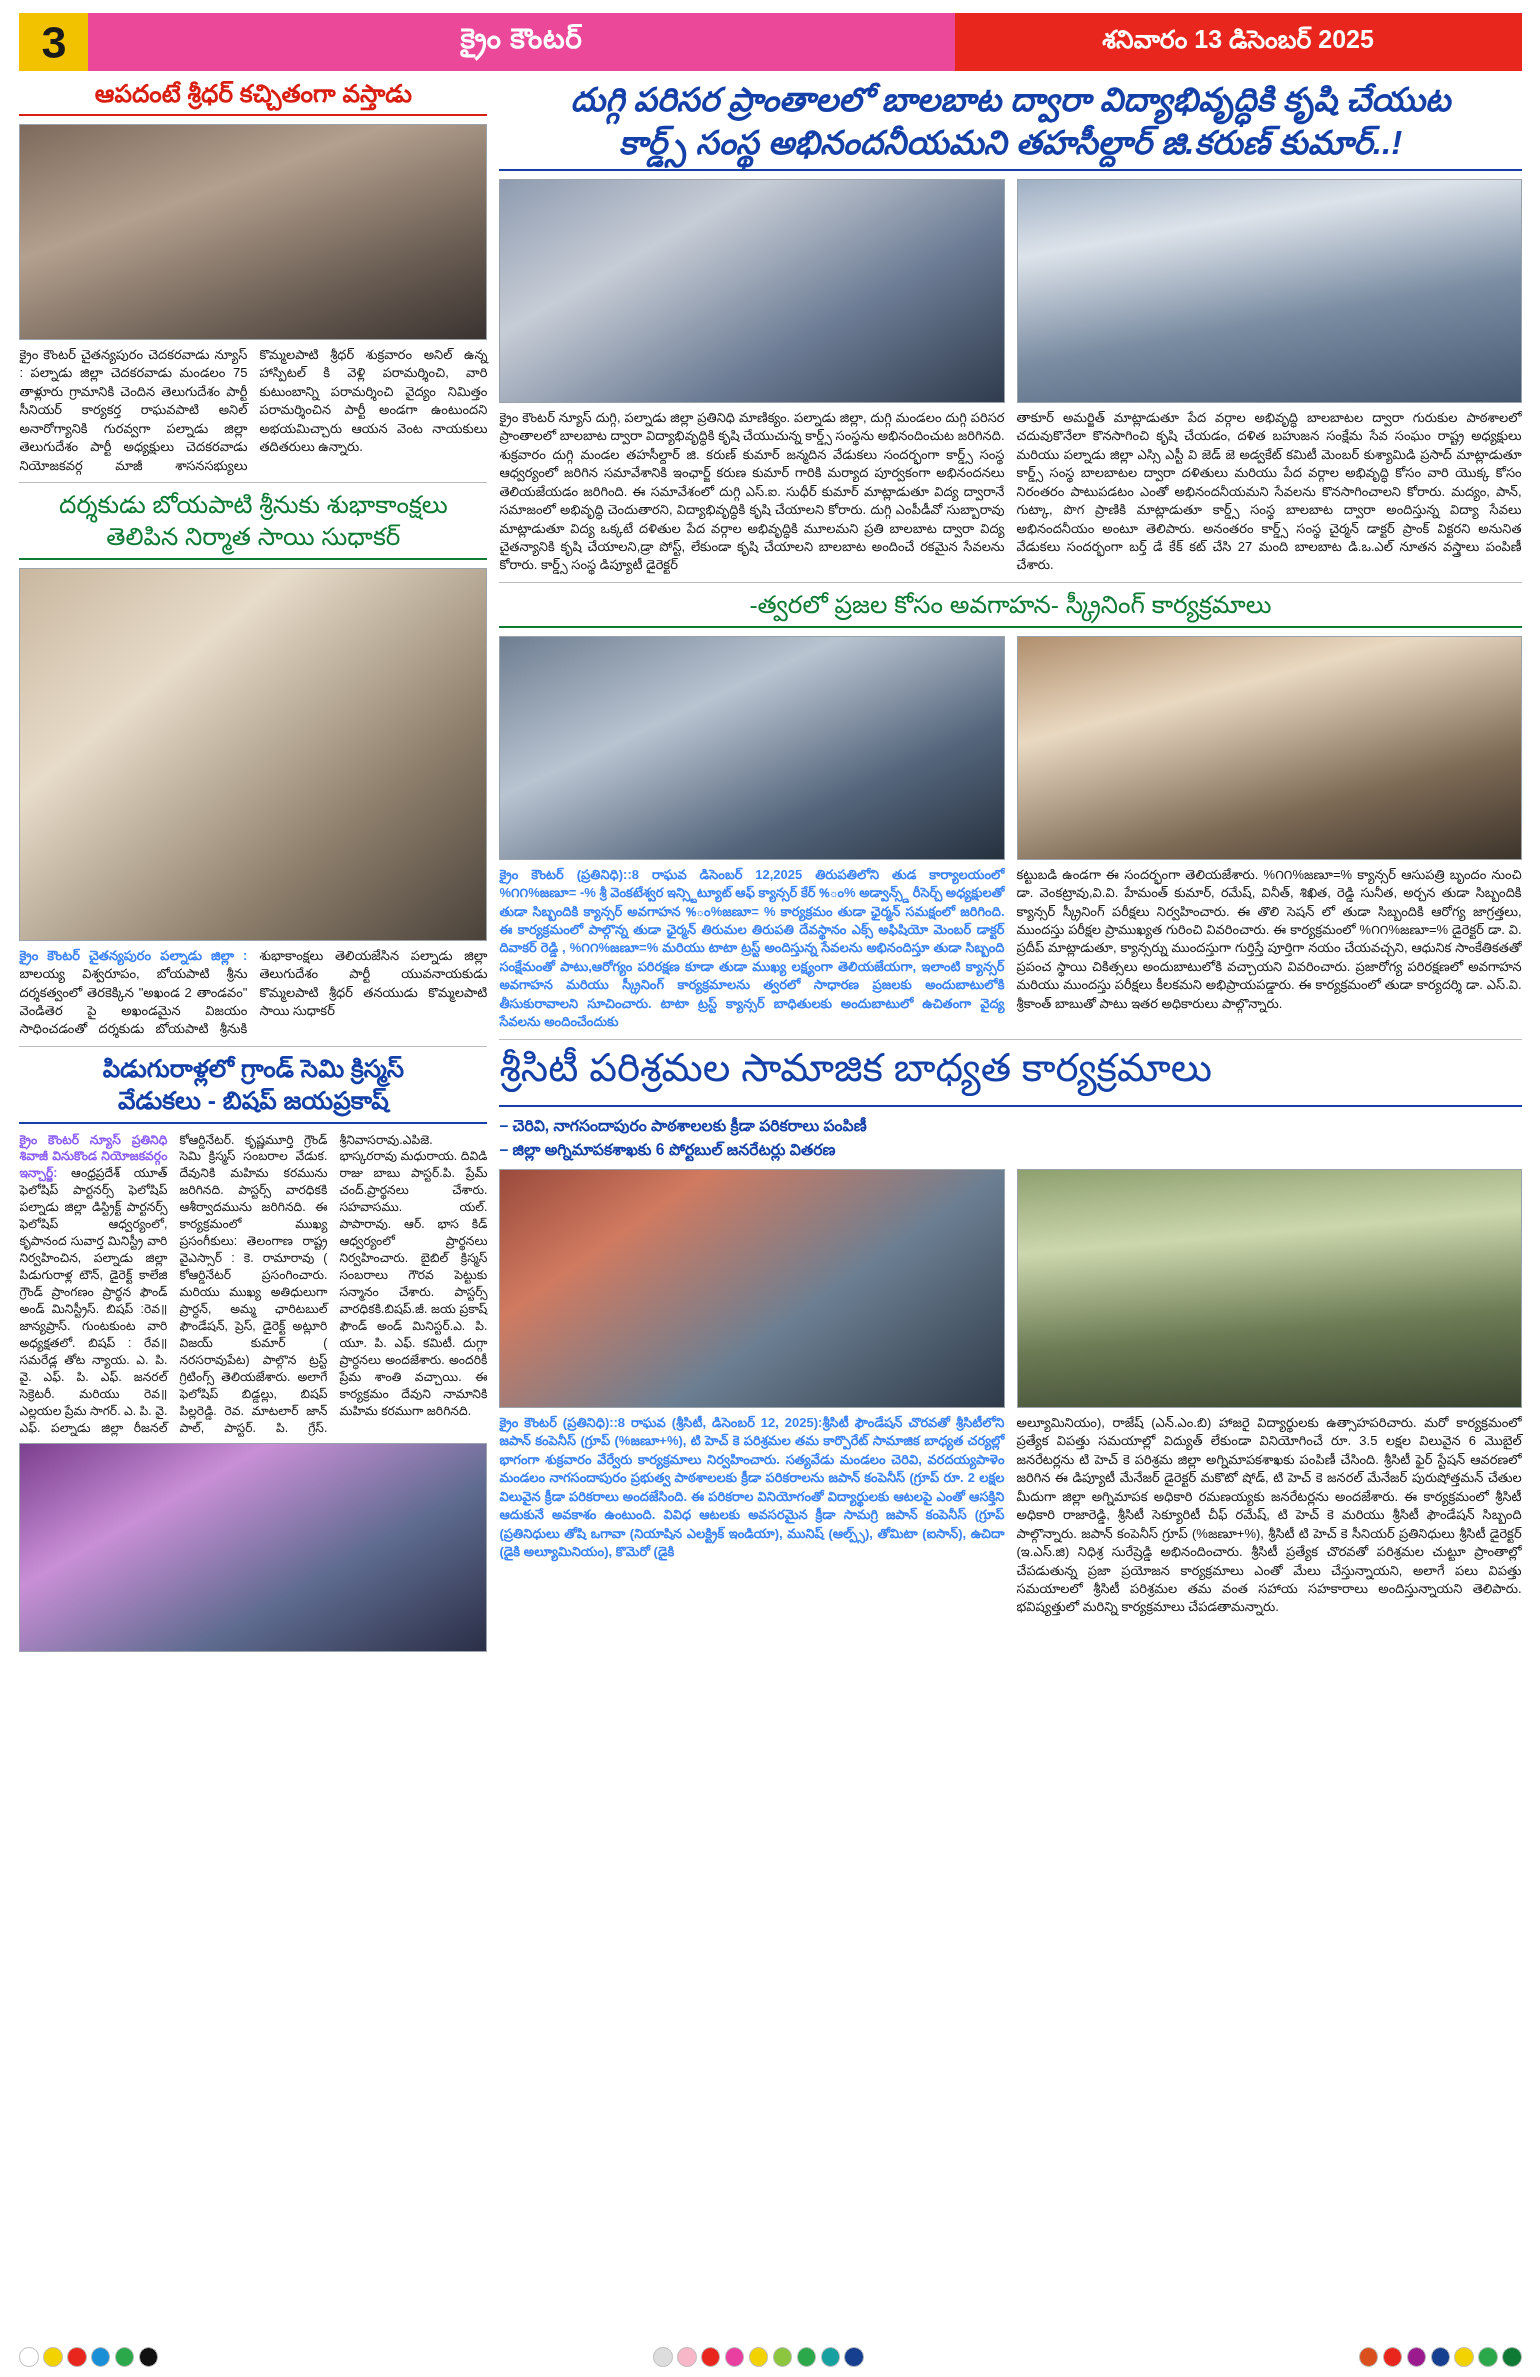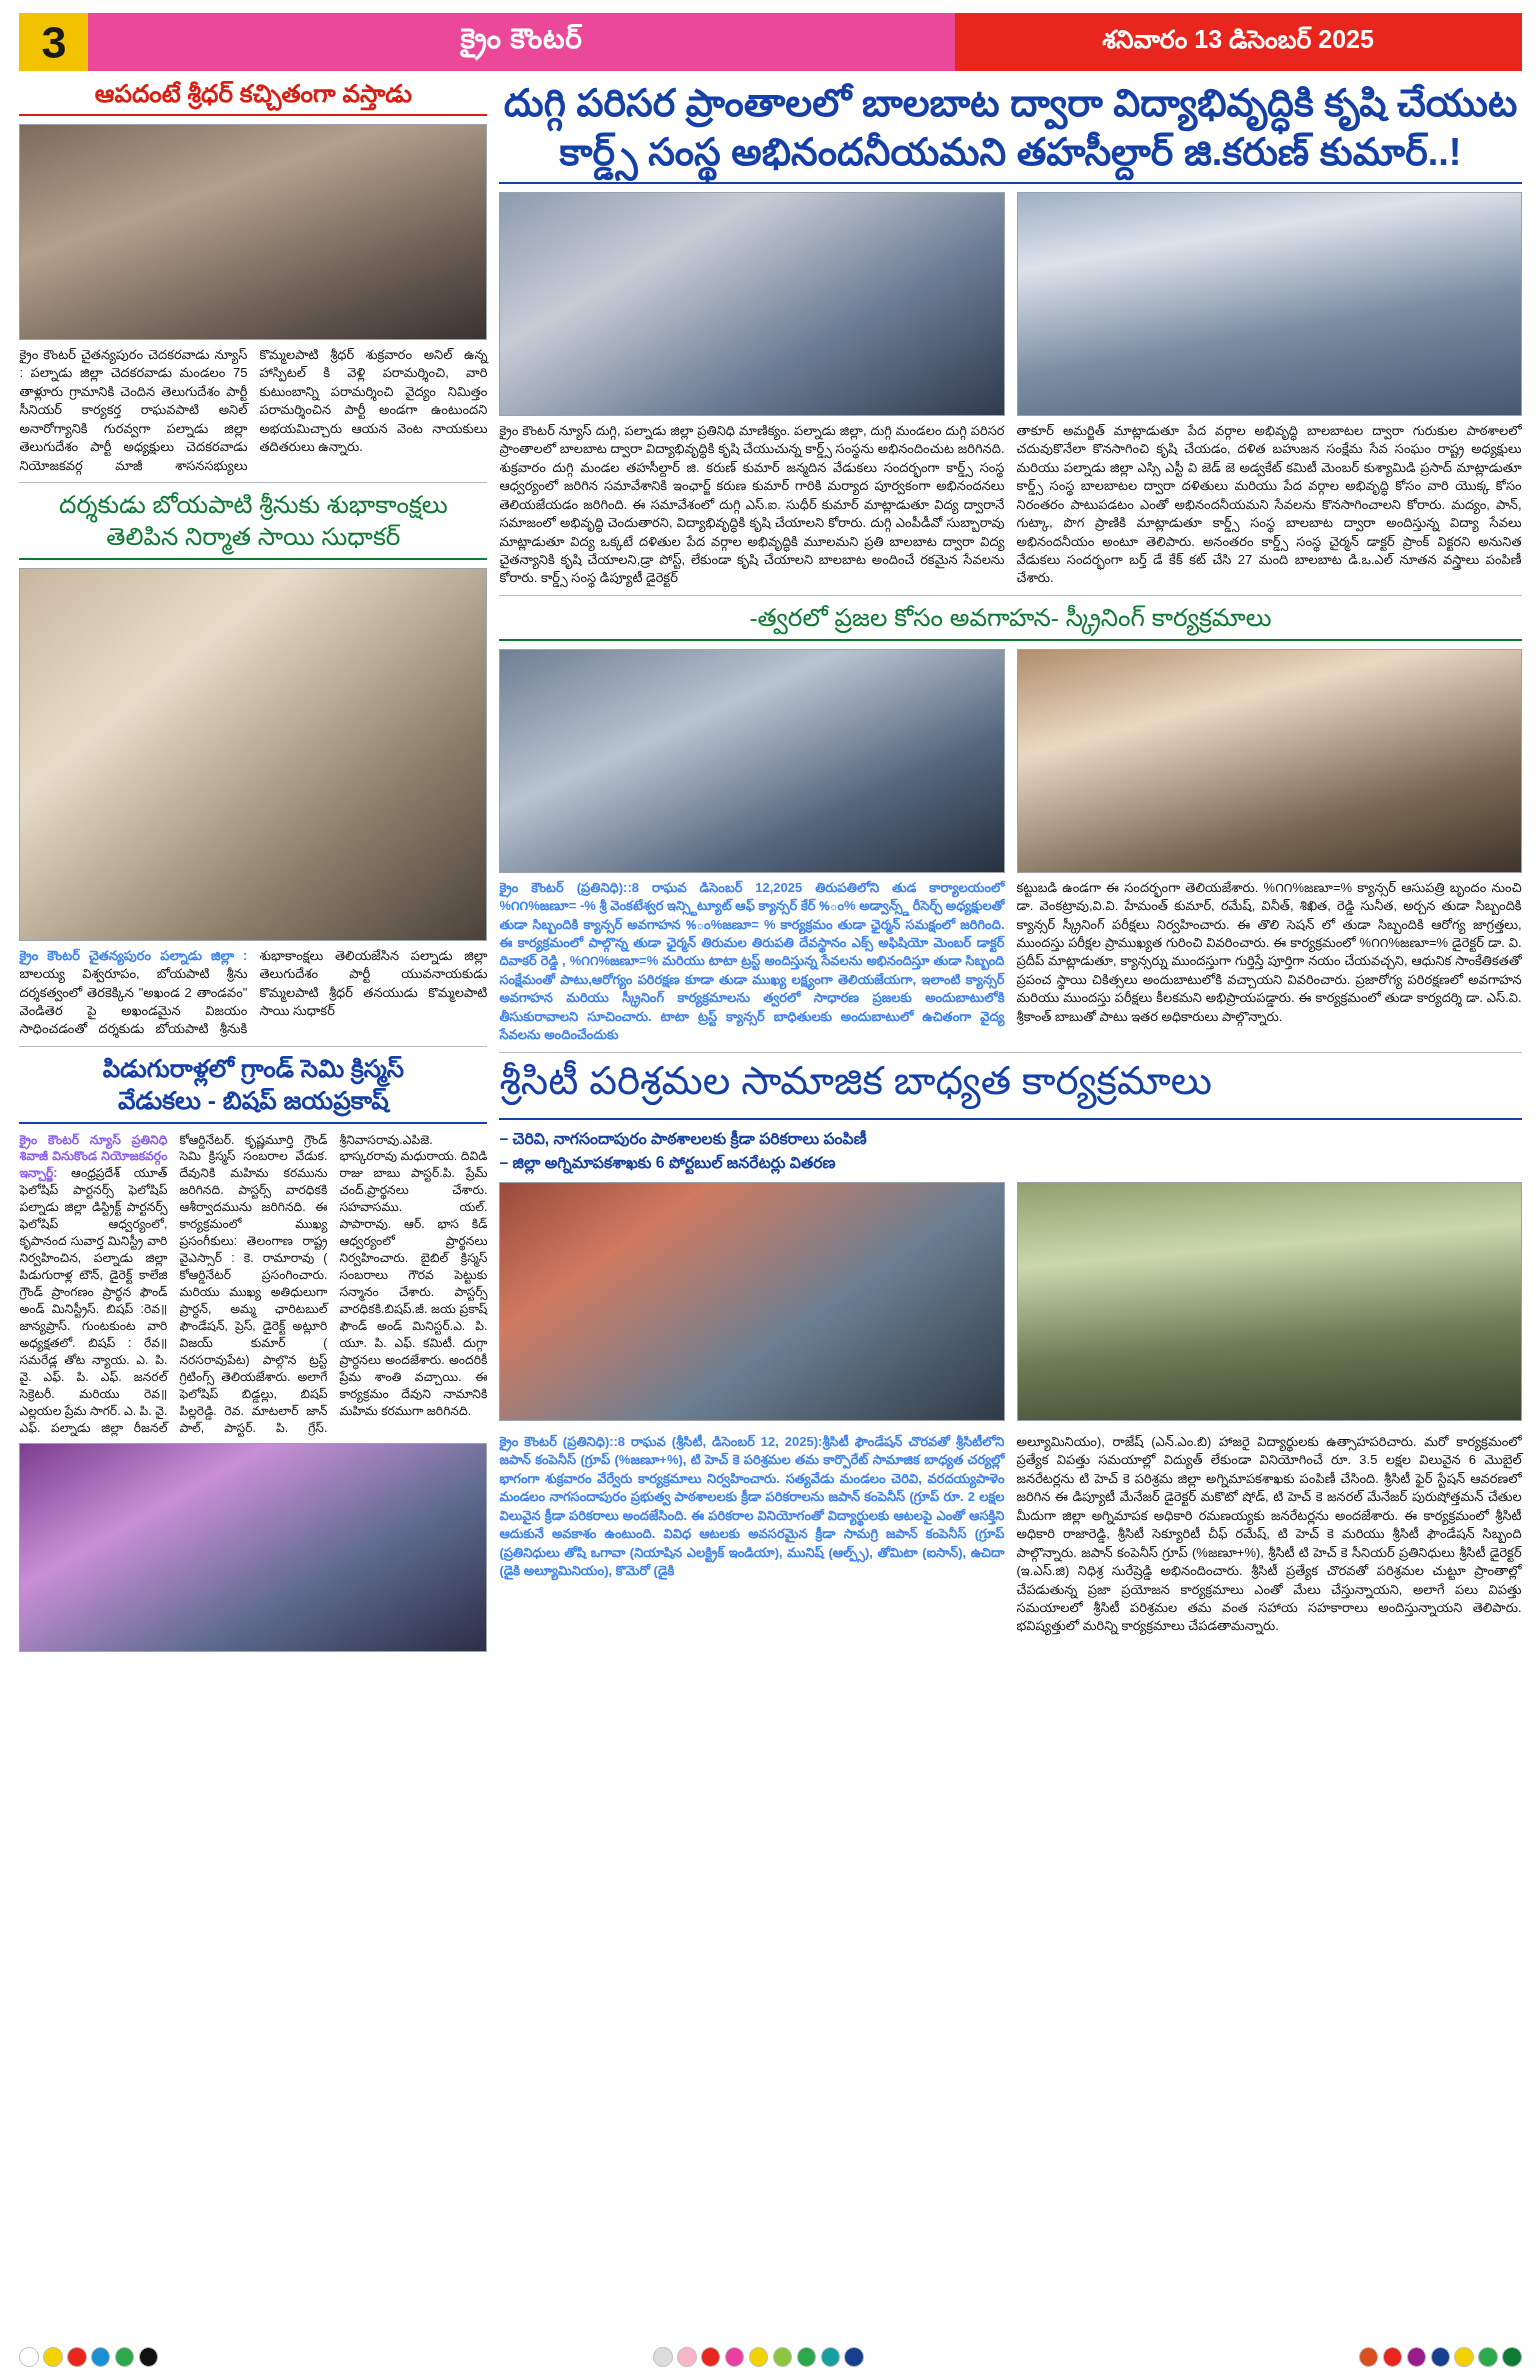--- a/index.html
+++ b/index.html
@@ -82,21 +82,21 @@
     text-align: center;
     line-height: 1.3;
   }
   .hl-blue {
     color: #1440a8;
     font-weight: bold;
     text-align: center;
     line-height: 1.3;
   }
   .hl-32 { font-size: 24.6px; }
-  .hl-40 { font-size: 38px; }
+  .hl-40 { font-size: 33px; font-style: italic; }
   .hl-46 { font-size: 39px; }
 
   .rule-red { height: 2.2px; background:#d81f12; margin: 4.5px 0 7.5px 0; }
   .rule-blue { height: 2.2px; background:#1440a8; margin: 4.5px 0 7.5px 0; }
   .rule-green { height: 2.2px; background:#0f7a34; margin: 4.5px 0 7.5px 0; }
 
   
   .photo {
     width: 100%;
     background: #cfd4d8;
@@ -236,21 +236,21 @@
         <div class="hl-46" style="color:#1440a8;">శ్రీసిటీ పరిశ్రమల సామాజిక బాధ్యత కార్యక్రమాలు</div>
         <div class="rule-blue"></div>
         <div class="bullets">
           <div>– చెరివి, నాగసందాపురం పాఠశాలలకు క్రీడా పరికరాలు పంపిణీ</div>
           <div>– జిల్లా అగ్నిమాపకశాఖకు 6 పోర్టబుల్ జనరేటర్లు వితరణ</div>
         </div>
         <div class="photo-row">
           <div class="photo ph-g" style="height:239px; flex:1 1 50%;"></div>
           <div class="photo ph-h" style="height:239px; flex:1 1 50%;"></div>
         </div>
-        <div style="display:flex; gap:12px; margin-top:12px;">
+        <div style="display:flex; gap:12px; margin-top:6px;">
           <div class="body-text" style="flex:1 1 50%;">
             <span class="lead-blue">క్రైం కౌంటర్ (ప్రతినిధి)::8 రాఘవ (శ్రీసిటీ, డిసెంబర్ 12, 2025):శ్రీసిటీ ఫౌండేషన్ చొరవతో శ్రీసిటీలోని జపాన్ కంపెనీస్ (గ్రూప్ (%జణూ+%), టి హెచ్ కె పరిశ్రమల తమ కార్పొరేట్ సామాజిక బాధ్యత చర్యల్లో భాగంగా శుక్రవారం వేర్వేరు కార్యక్రమాలు నిర్వహించారు. సత్యవేడు మండలం చెరివి, వరదయ్యపాళెం మండలం నాగసందాపురం ప్రభుత్వ పాఠశాలలకు క్రీడా పరికరాలను జపాన్ కంపెనీస్ (గ్రూప్ రూ. 2 లక్షల విలువైన క్రీడా పరికరాలు అందజేసింది. ఈ పరికరాల వినియోగంతో విద్యార్థులకు ఆటలపై ఎంతో ఆసక్తిని ఆదుకునే అవకాశం ఉంటుంది. వివిధ ఆటలకు అవసరమైన క్రీడా సామగ్రి జపాన్ కంపెనీస్ (గ్రూప్ (ప్రతినిధులు తోషి ఒగావా (నియాషిన ఎలక్ట్రిక్ ఇండియా), మునిష్ (ఆల్ప్స్), తోమిటా (ఐసాన్), ఉచిదా (డైకి అల్యూమినియం), కొమెరో (డైకి</span>
           </div>
           <div class="body-text" style="flex:1 1 50%;">అల్యూమినియం), రాజేష్ (ఎన్.ఎం.బి) హాజరై విద్యార్థులకు ఉత్సాహపరిచారు. మరో కార్యక్రమంలో ప్రత్యేక విపత్తు సమయాల్లో విద్యుత్ లేకుండా వినియోగించే రూ. 3.5 లక్షల విలువైన 6 మొబైల్ జనరేటర్లను టి హెచ్ కె పరిశ్రమ జిల్లా అగ్నిమాపకశాఖకు పంపిణీ చేసింది. శ్రీసిటీ ఫైర్ స్టేషన్ ఆవరణలో జరిగిన ఈ డిప్యూటీ మేనేజర్ డైరెక్టర్ మకొటో షోడ్, టి హెచ్ కె జనరల్ మేనేజర్ పురుషోత్తమన్ చేతుల మీదుగా జిల్లా అగ్నిమాపక అధికారి రమణయ్యకు జనరేటర్లను అందజేశారు. ఈ కార్యక్రమంలో శ్రీసిటీ అధికారి రాజారెడ్డి, శ్రీసిటీ సెక్యూరిటీ చీఫ్ రమేష్, టి హెచ్ కె మరియు శ్రీసిటీ ఫౌండేషన్ సిబ్బంది పాల్గొన్నారు. జపాన్ కంపెనీస్ గ్రూప్ (%జణూ+%), శ్రీసిటీ టి హెచ్ కె సీనియర్ ప్రతినిధులు శ్రీసిటీ డైరెక్టర్ (ఇ.ఎస్.జి) నిధిశ్ర సురేష్రెడ్డి అభినందించారు. శ్రీసిటీ ప్రత్యేక చొరవతో పరిశ్రమల చుట్టూ ప్రాంతాల్లో చేపడుతున్న ప్రజా ప్రయోజన కార్యక్రమాలు ఎంతో మేలు చేస్తున్నాయని, అలాగే పలు విపత్తు సమయాలలో శ్రీసిటీ పరిశ్రమల తమ వంత సహాయ సహకారాలు అందిస్తున్నాయని తెలిపారు. భవిష్యత్తులో మరిన్ని కార్యక్రమాలు చేపడతామన్నారు.</div>
         </div>
       </div>
 
     </div>
   </div>
 

